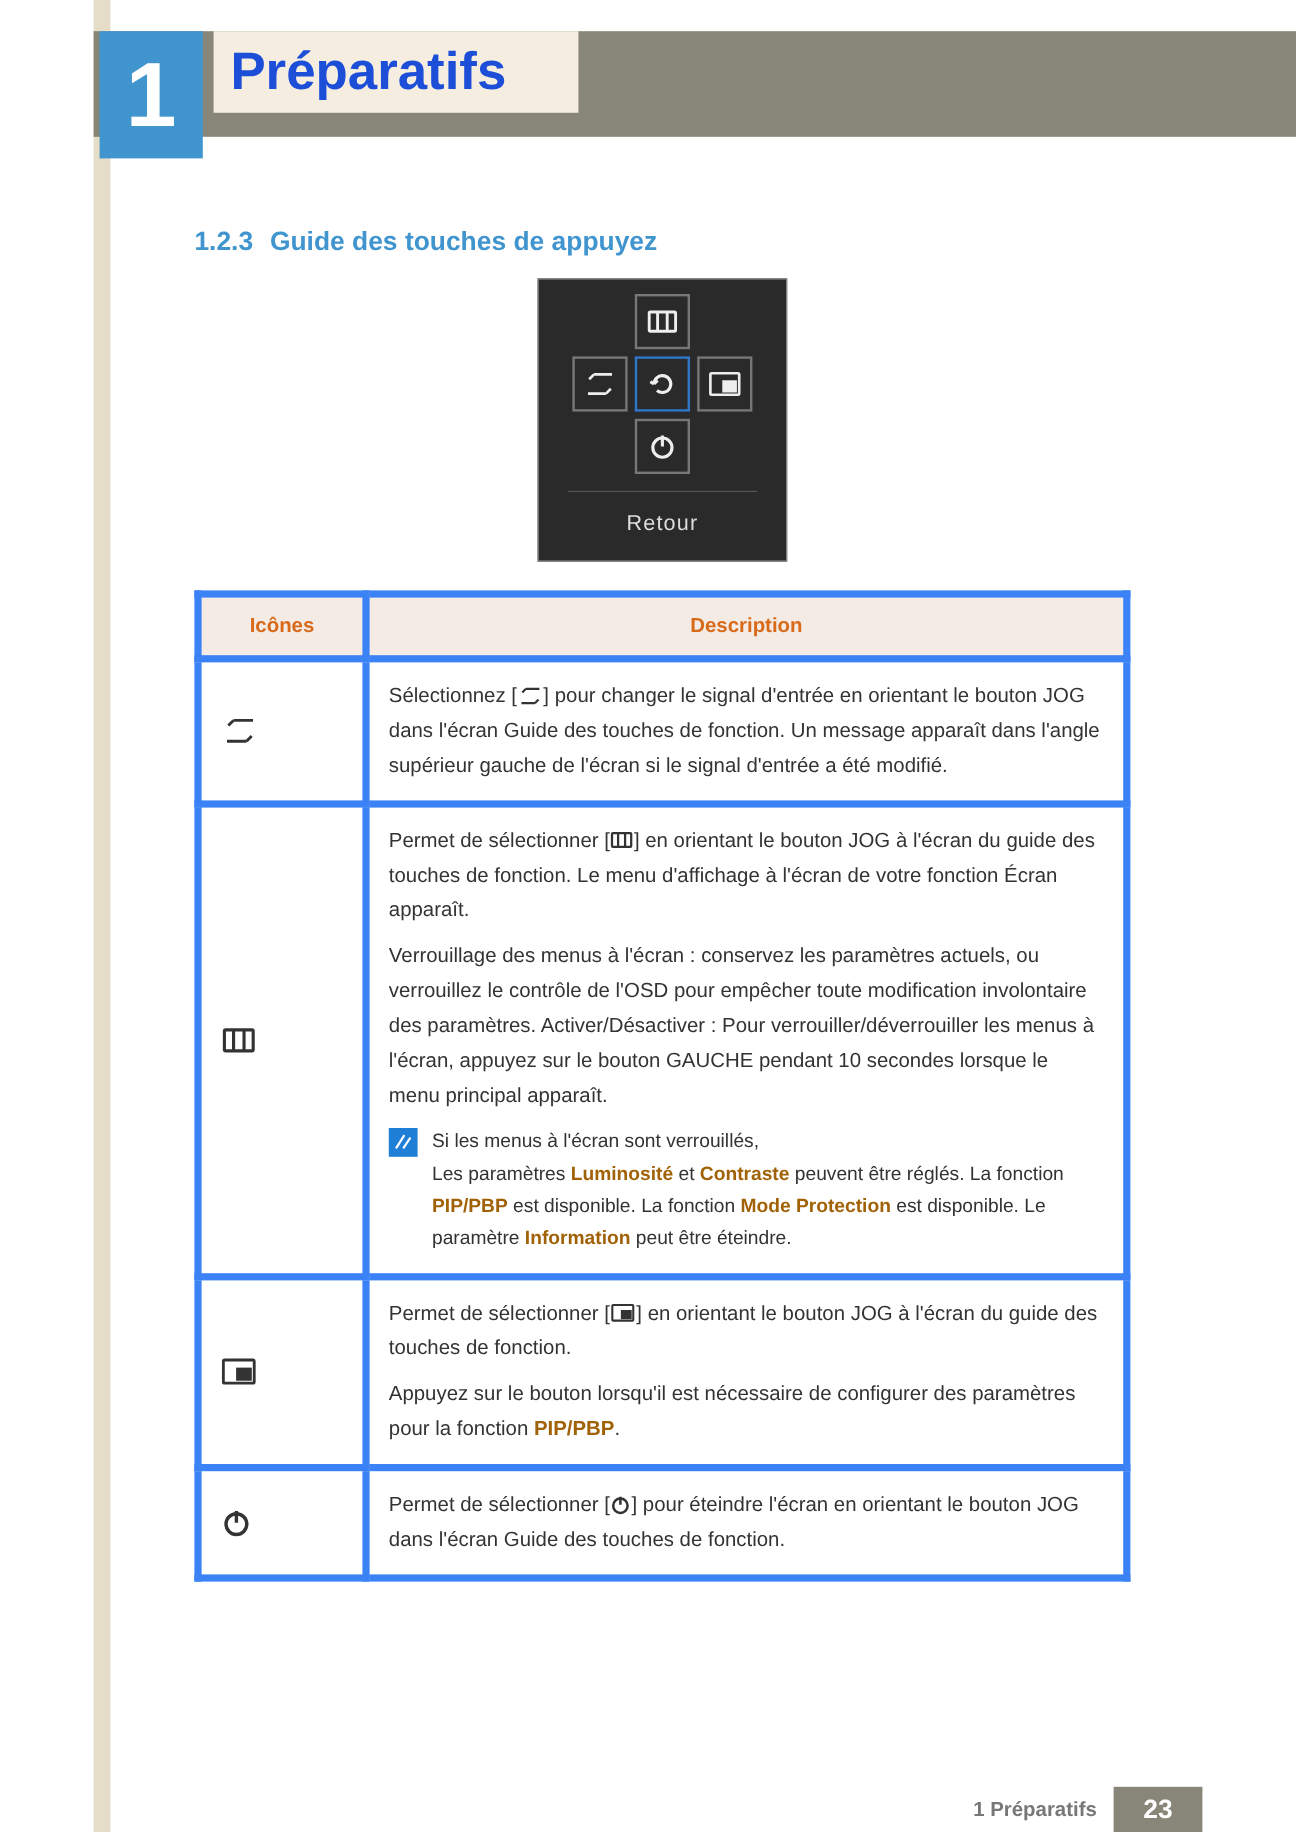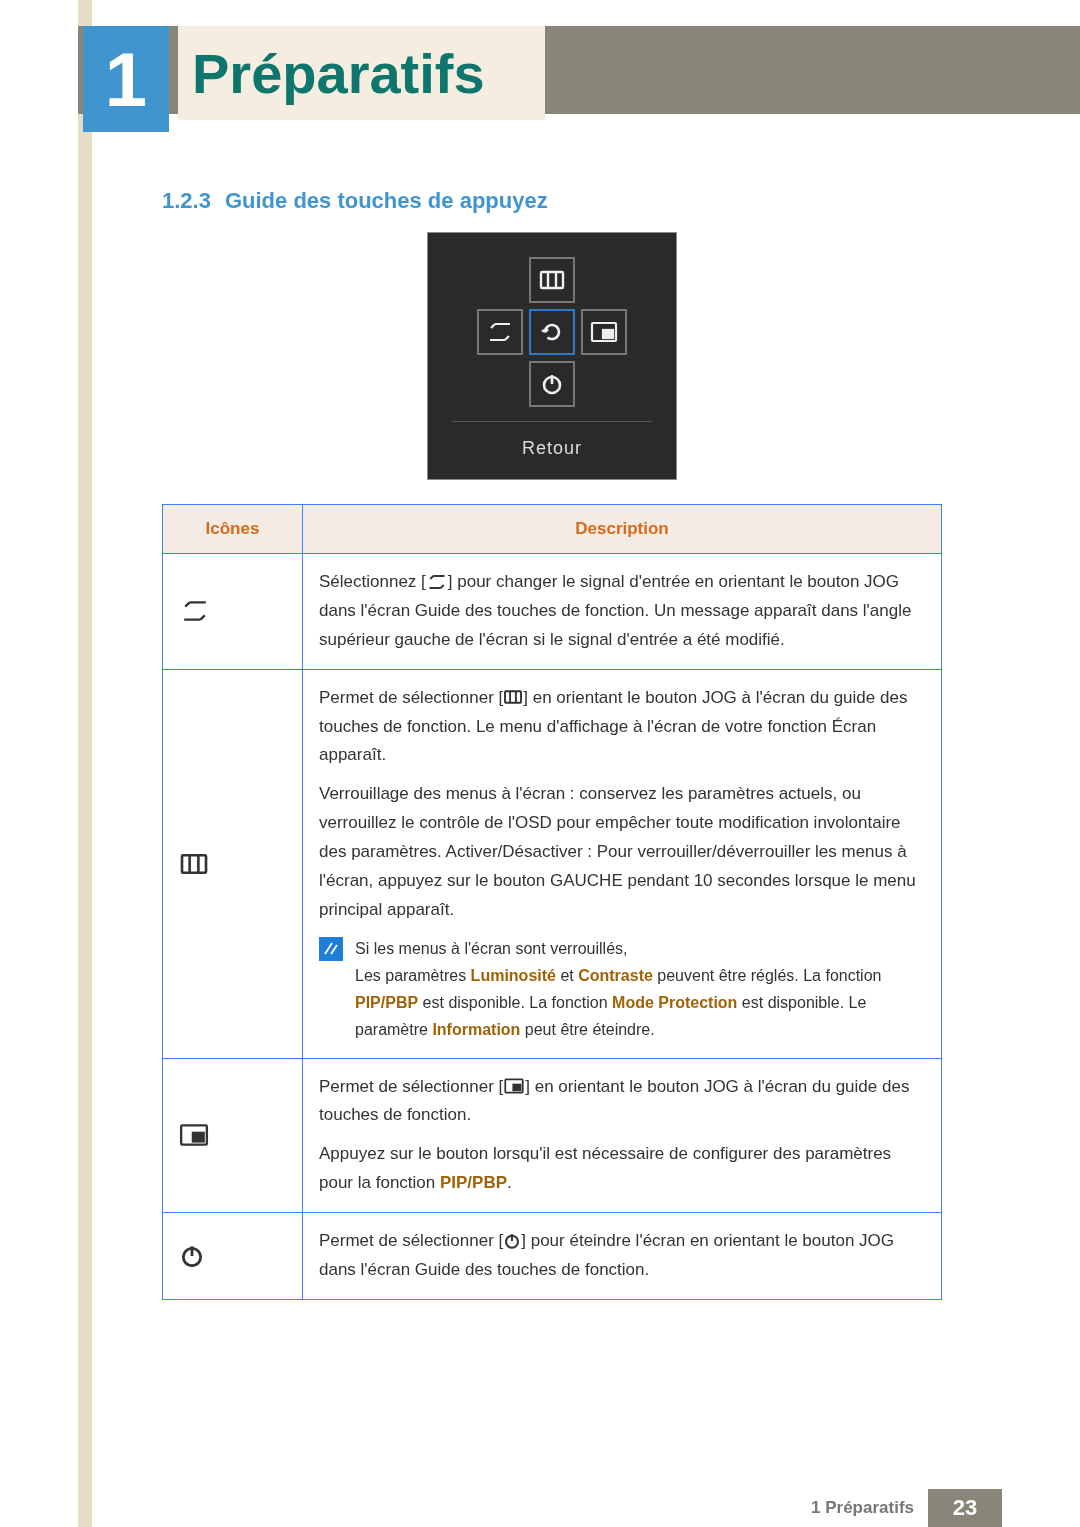--- a/index.html
+++ b/index.html
@@ -2,41 +2,41 @@
 <html><head>
 <meta charset="utf-8">
 <style>
   * { box-sizing: border-box; margin: 0; padding: 0; }
   html, body { width: 1080px; height: 1527px; background: #fff; font-family: Arial, Helvetica, sans-serif; color: #333; }
   body { position: relative; }
 
   .left-rail { position: absolute; left: 78px; top: 0; width: 14px; height: 100%; background: #e5ddc7; }
   .top-bar { position: absolute; left: 78px; top: 26px; right: 0; height: 88px; background: #878678; }
   .chapter-tab { position: absolute; left: 83px; top: 26px; width: 86px; height: 106px; background: #4095cf; color: #fff; display: flex; align-items: center; justify-content: center; font-size: 76px; font-weight: 700; }
-  .chapter-title { position: absolute; left: 178px; top: 26px; height: 94px; display: flex; align-items: center; font-size: 56px; font-weight: 700; color: #0f766e; background: #f4ede0; padding: 0 60px 0 14px; }
+  .chapter-title { position: absolute; left: 178px; top: 26px; height: 68px; display: flex; align-items: center; font-size: 44px; font-weight: 700; color: #1d4ed8; background: #f4ede0; padding: 0 60px 0 14px; }
 
   .content { position: absolute; left: 162px; top: 188px; width: 780px; }
   .sub-sec { color: #4095cf; font-size: 22px; font-weight: 600; margin-bottom: 18px; }
   .sub-sec .num { margin-right: 14px; }
   .intro { font-size: 17px; line-height: 1.75; color: #333; margin-bottom: 24px; }
 
   .osd-wrap { display: flex; justify-content: center; margin-bottom: 24px; }
-  .osd { width: 250px; background: #2a2a2a; color: #ddd; padding: 24px 24px 0; border: 1px solid #888; }
+  .osd { width: 208px; background: #2a2a2a; color: #ddd; padding: 12px 24px 0; border: 1px solid #888; }
   .pad-row { display: flex; justify-content: center; gap: 6px; margin-bottom: 6px; }
   .pad-btn { width: 46px; height: 46px; border: 2px solid #777; display: flex; align-items: center; justify-content: center; }
   .pad-btn.center { border-color: #2f77c9; }
   .osd-div { border-top: 1px solid #555; margin: 14px 0 0; }
   .osd-retour { text-align: center; padding: 16px 0 20px; font-size: 18px; letter-spacing: 1px; }
 
   ul.nav-list { list-style: none; margin: 6px 0 18px 18px; font-size: 17px; line-height: 1.75; }
   ul.nav-list li { position: relative; padding-left: 20px; margin-bottom: 8px; }
   ul.nav-list li::before { content: "•"; position: absolute; left: 0; top: 0; color: #4095cf; font-size: 20px; line-height: 1.5; }
 
   table.ftable { width: 100%; border-collapse: collapse; font-size: 17px; }
-  table.ftable th, table.ftable td { border: 1px solid #3b82f6; padding: 14px 16px; vertical-align: middle; text-align: left; }
+  table.ftable th, table.ftable td { border: 6px solid #3b82f6; padding: 14px 16px; vertical-align: middle; text-align: left; }
   table.ftable th { background: #f3ebe4; color: #d86a1a; font-weight: 600; text-align: center; }
   table.ftable th:first-child { width: 140px; }
   table.ftable td.icon-cell { text-align: center; }
   .desc p { line-height: 1.7; margin-bottom: 10px; }
   .desc p:last-child { margin-bottom: 0; }
   .note { display: flex; gap: 12px; align-items: flex-start; margin-top: 6px; }
   .note-badge { width: 24px; height: 24px; background: #1f7ed6; display: inline-flex; align-items: center; justify-content: center; flex: 0 0 auto; margin-top: 2px; }
   .note-body { font-size: 16px; line-height: 1.7; }
   .hl { color: #a16207; font-weight: 700; }
 

